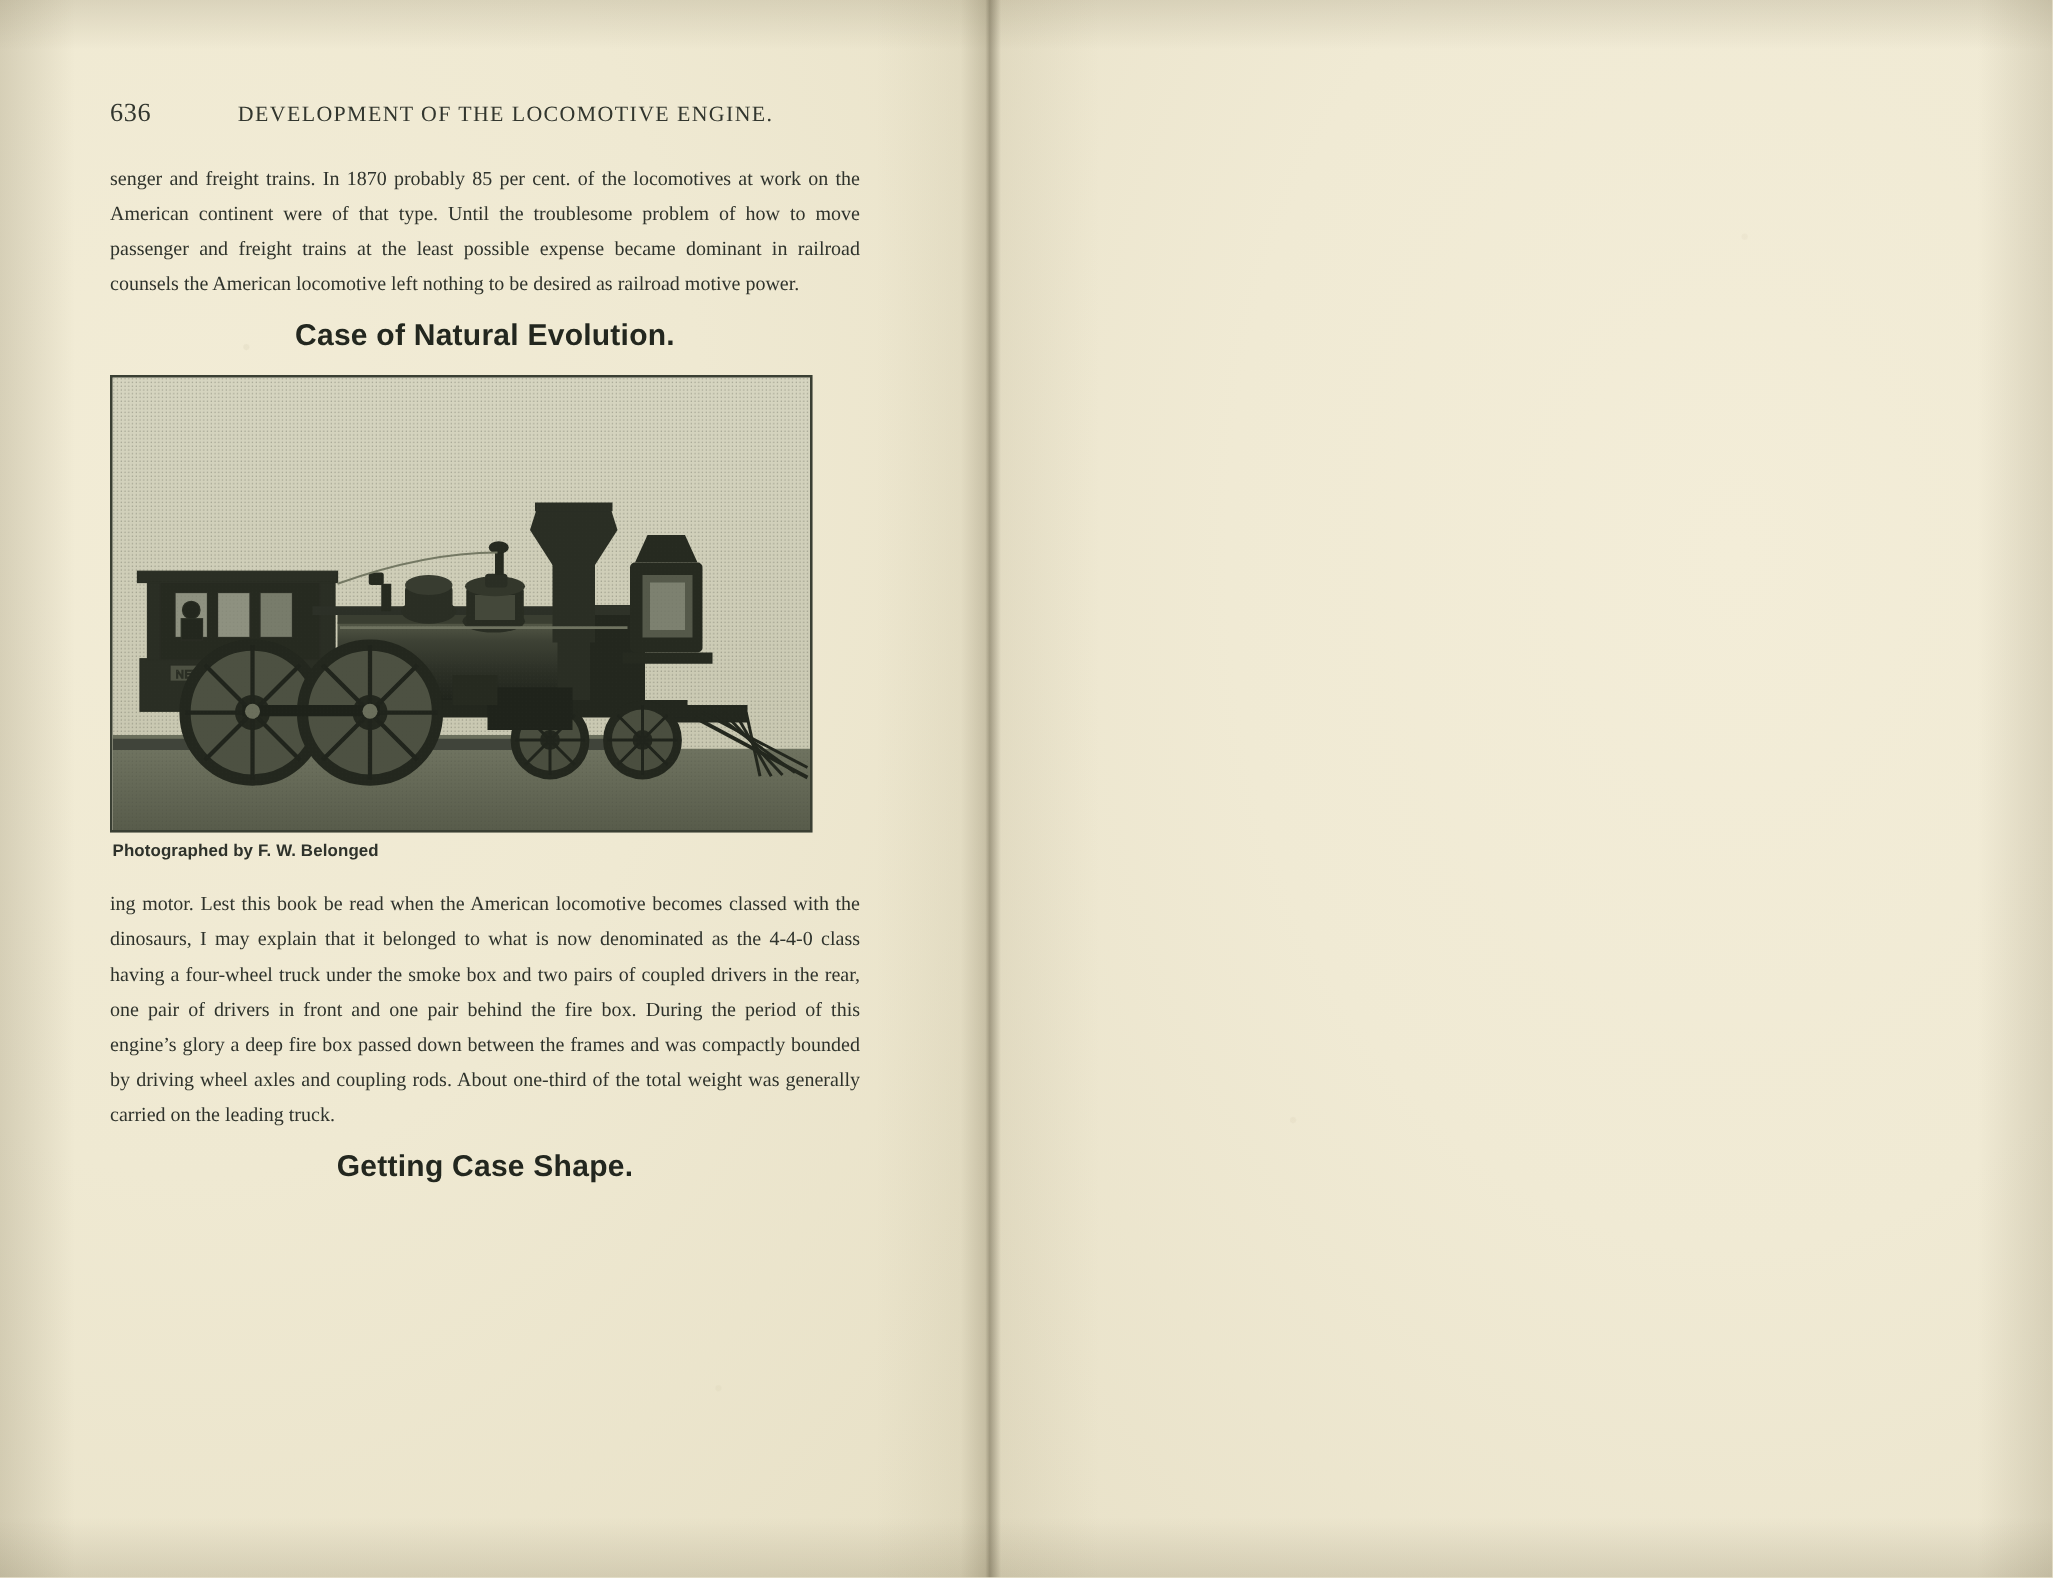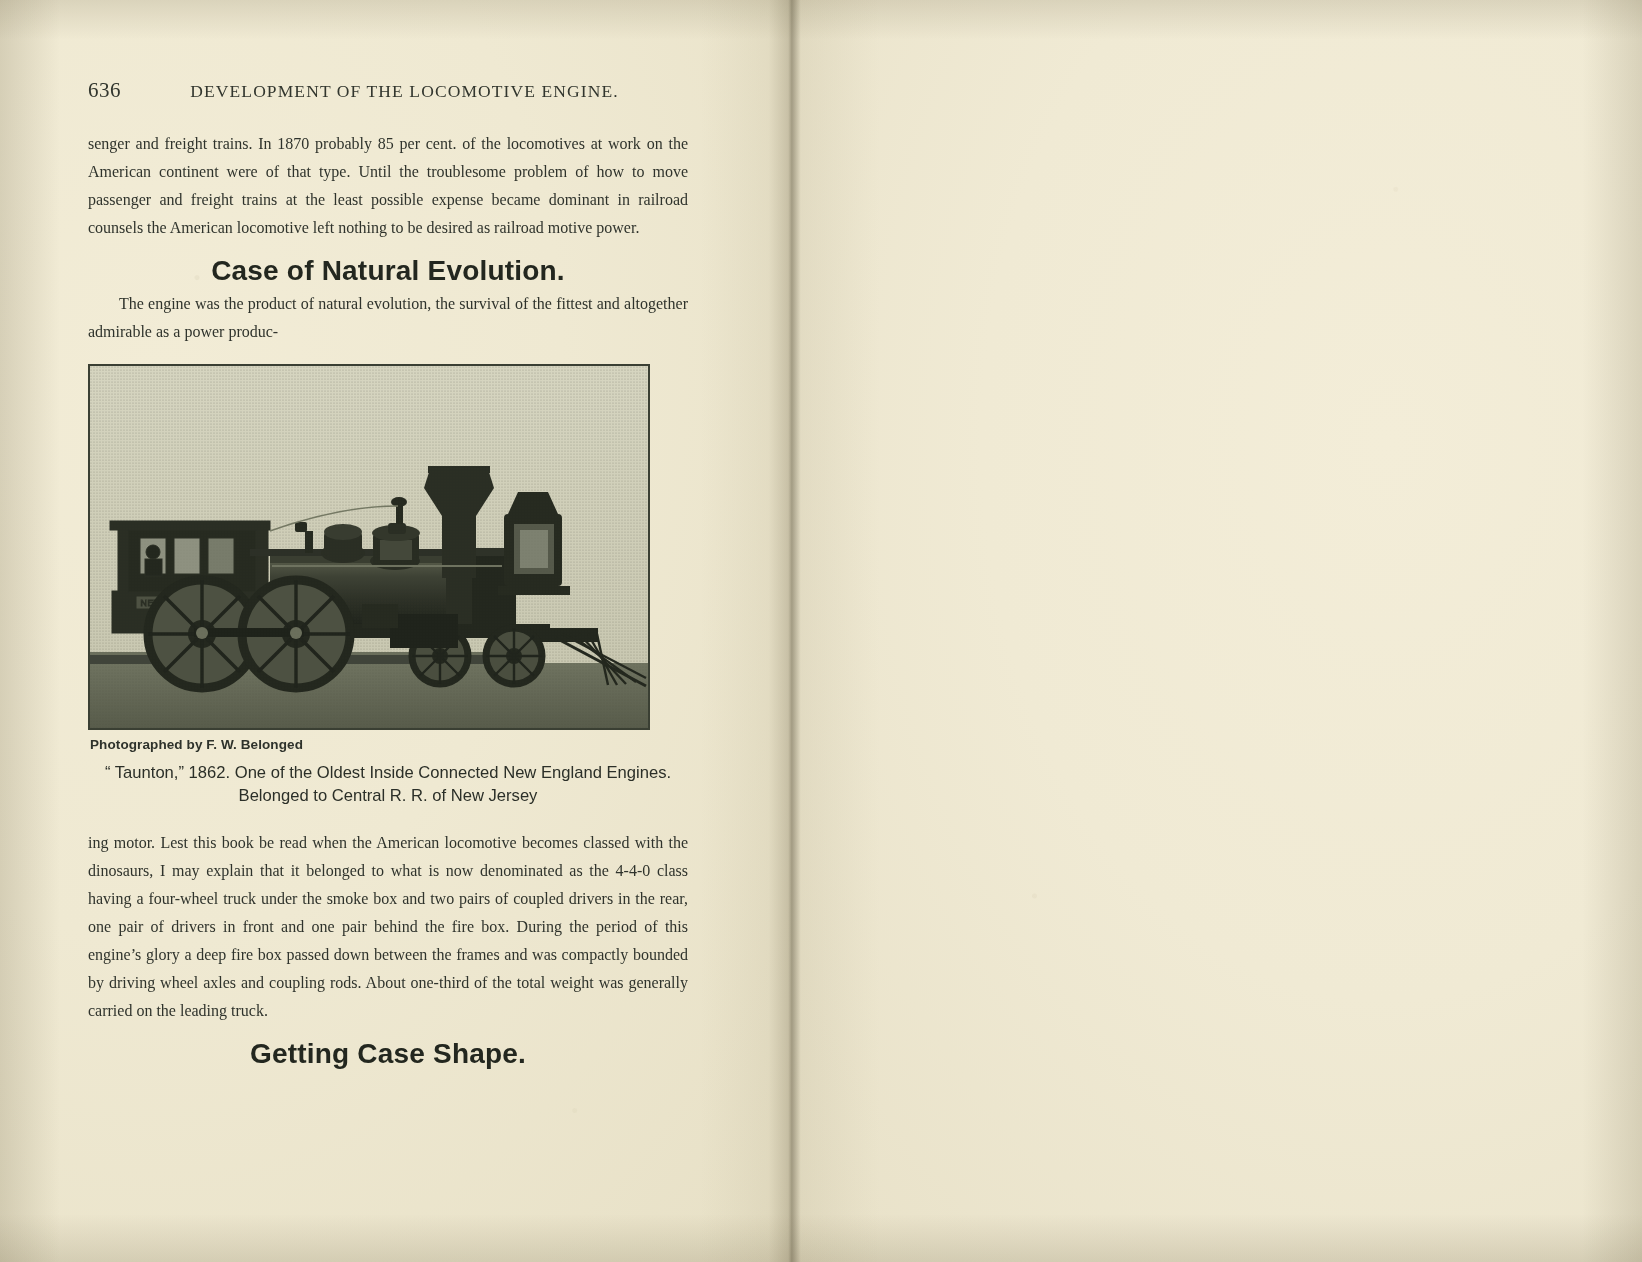--- a/index.html
+++ b/index.html
@@ -61,21 +61,21 @@
     text-align:justify;
     text-justify:inter-word;
     color:#2f332c;
     -webkit-hyphens:none;hyphens:none;
   }
   p.indent{text-indent:31px;}
   h2.subhead{
     margin:13px 0 3px 0;
     font-family:"Liberation Sans", sans-serif;
     font-weight:bold;
-    font-size:28px;
+    font-size:24px;
     text-align:center;
     color:#23271f;
     letter-spacing:.2px;
   }
   .figure{margin:17px 0 0 0;}
   .plate{
     border:2px solid #3a3f33;
     background:#c9c8b4;
     display:block;
     position:relative;
@@ -116,21 +116,20 @@
 
       <div class="runhead">
         <span class="folio">636</span>
         <span class="title">DEVELOPMENT OF THE LOCOMOTIVE ENGINE.</span>
       </div>
 
       <p class="body">senger and freight trains. In 1870 probably 85 per cent. of the locomotives at work on the American continent were of that type. Until the troublesome problem of how to move passenger and freight trains at the least possible expense became dominant in railroad counsels the American locomotive left nothing to be desired as railroad motive power.</p>
 
       <h2 class="subhead">Case of Natural Evolution.</h2>
 
-      <p class="body indent">The engine was the product of natural evolution, the survival of the fittest and altogether admirable as a power produc-</p>
 
       <div class="figure">
         <div class="plate" style="width:558px;height:362px;">
           <svg viewBox="0 0 558 362" width="558" height="362" preserveAspectRatio="none">
             <defs>
               <linearGradient id="lsky" x1="0" y1="0" x2="0" y2="1">
                 <stop offset="0%" stop-color="#d6d5c0"></stop>
                 <stop offset="100%" stop-color="#c6c5ae"></stop>
               </linearGradient>
               <linearGradient id="lground" x1="0" y1="0" x2="0" y2="1">
@@ -269,24 +268,20 @@
             <rect x="300" y="248" width="68" height="34" fill="#1f231b"></rect>
             <rect x="272" y="238" width="36" height="24" fill="#262a20"></rect>
 
             <path d="M182 200 L412 200" stroke="#6f7360" stroke-width="2.2" fill="none"></path>
             <path d="M180 165 Q250 140 308 140" stroke="#757964" stroke-width="1.6" fill="none"></path>
 
             <rect x="0" y="0" width="558" height="362" fill="url(#dots)" opacity=".35"></rect>
           </svg>
         </div>
         <div class="credit">Photographed by F. W. Belonged</div>
-        <div class="figcap">
-          <div>“ Taunton,” 1862.   One of the Oldest Inside Connected New England Engines.</div>
-          <div>Belonged to Central R. R. of New Jersey</div>
-        </div>
       </div>
 
       <p class="body" style="margin-top:22px;">ing motor. Lest this book be read when the American locomotive becomes classed with the dinosaurs, I may explain that it belonged to what is now denominated as the 4-4-0 class having a four-wheel truck under the smoke box and two pairs of coupled drivers in the rear, one pair of drivers in front and one pair behind the fire box. During the period of this engine’s glory a deep fire box passed down between the frames and was compactly bounded by driving wheel axles and coupling rods. About one-third of the total weight was generally carried on the leading truck.</p>
 
       <h2 class="subhead">Getting Case Shape.</h2>
 
     </div>
   </div>
 
   <div class="page page-right">

